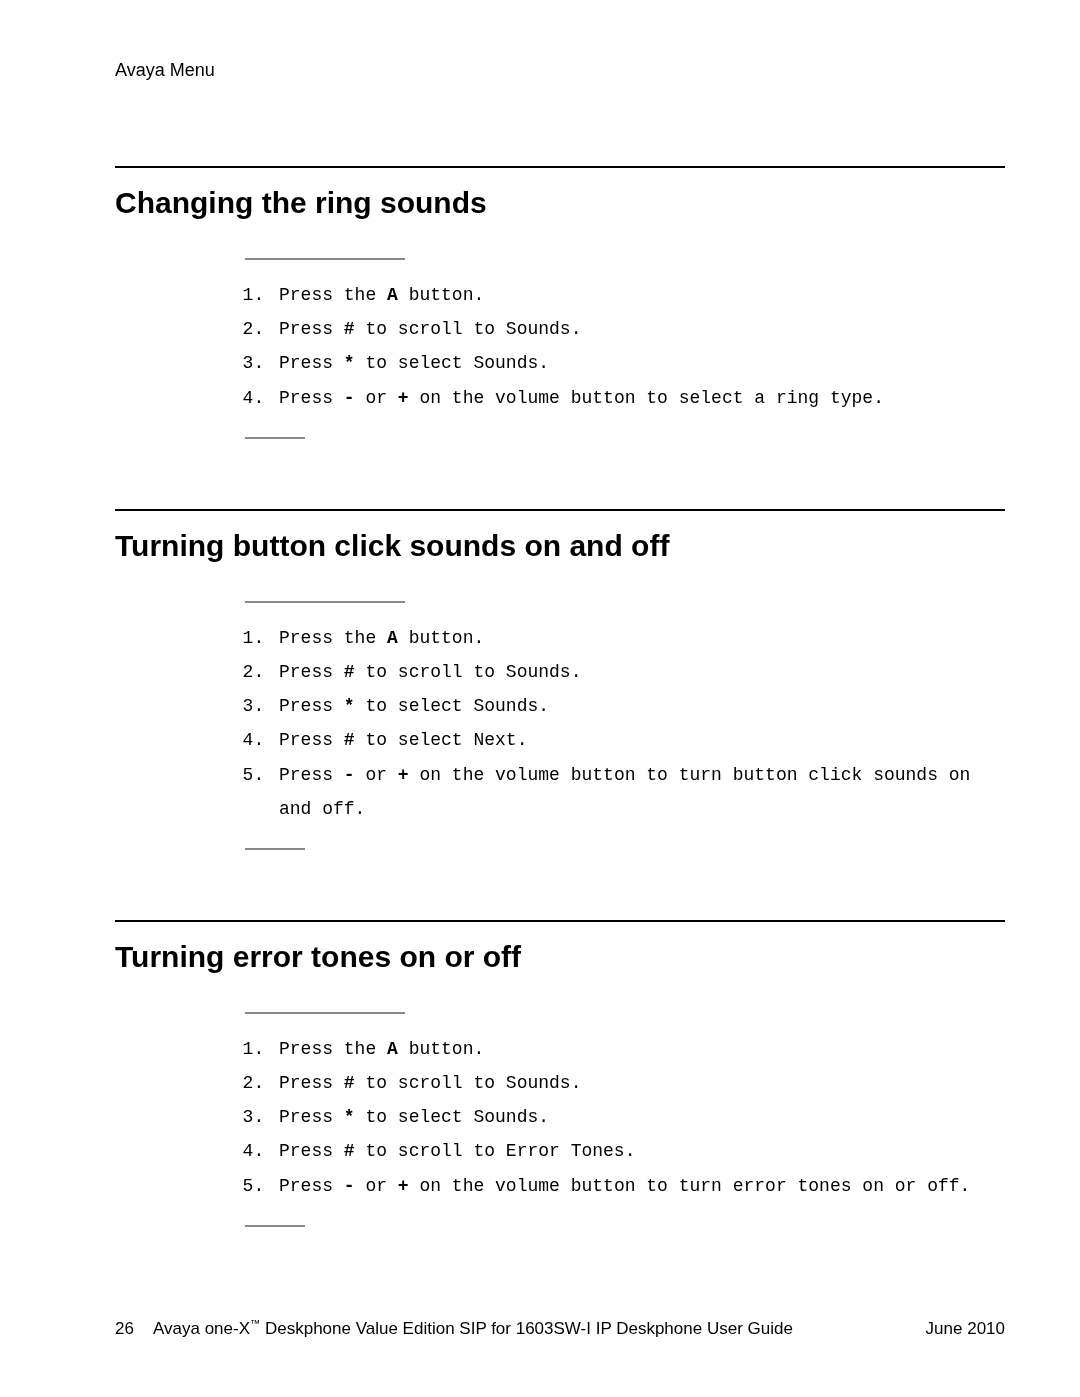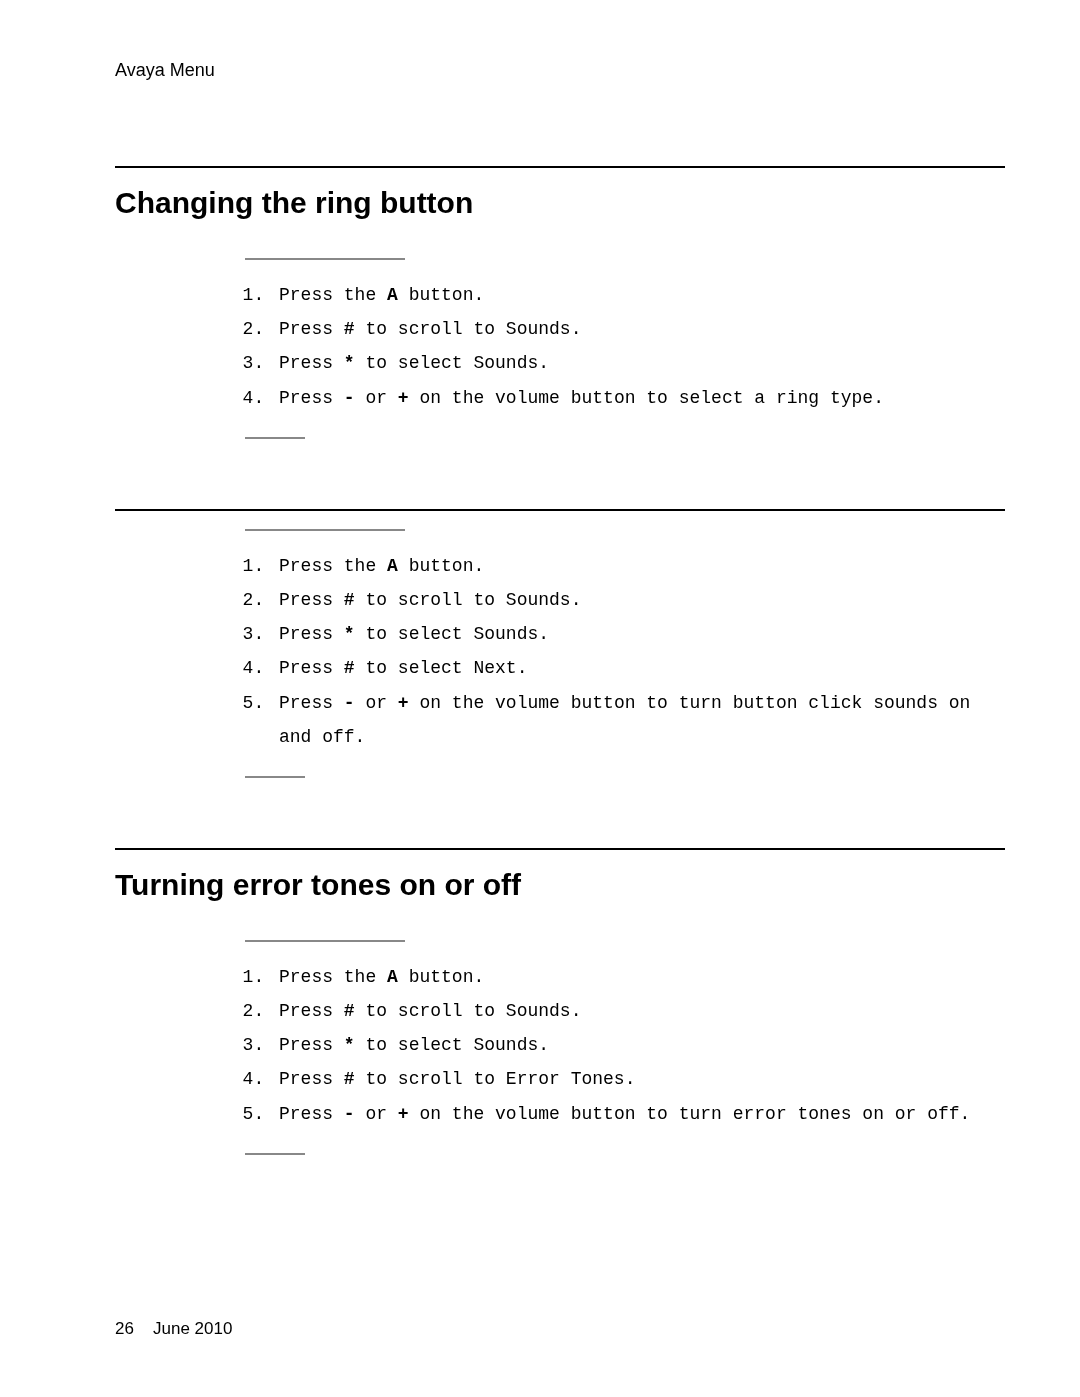--- a/index.html
+++ b/index.html
@@ -75,32 +75,33 @@
 </head>
 <body>
 
 <div class="page">
 
   <div class="header-label">Avaya Menu</div>
 
   <div id="sections-container">
       <div class="section">
         <hr class="section-rule">
-        <h2 class="section-title">Changing the ring button</h2>
+        <h2 class="section-title">Changing the ring sounds</h2>
         <hr class="short-rule">
         <ol class="steps">
           <li>Press the <b>A</b> button.</li>
           <li>Press <b>#</b> to scroll to Sounds.</li>
           <li>Press <b>*</b> to select Sounds.</li>
           <li>Press <b>-</b> or <b>+</b> on the volume button to select a ring type.</li>
         </ol>
         <hr class="short-rule bottom">
       </div>
       <div class="section">
         <hr class="section-rule">
+        <h2 class="section-title">Turning button click sounds on and off</h2>
         <hr class="short-rule">
         <ol class="steps">
           <li>Press the <b>A</b> button.</li>
           <li>Press <b>#</b> to scroll to Sounds.</li>
           <li>Press <b>*</b> to select Sounds.</li>
           <li>Press <b>#</b> to select Next.</li>
           <li>Press <b>-</b> or <b>+</b> on the volume button to turn button click sounds on and off.</li>
         </ol>
         <hr class="short-rule bottom">
       </div>
@@ -114,16 +115,19 @@
           <li>Press <b>*</b> to select Sounds.</li>
           <li>Press <b>#</b> to scroll to Error Tones.</li>
           <li>Press <b>-</b> or <b>+</b> on the volume button to turn error tones on or off.</li>
         </ol>
         <hr class="short-rule bottom">
       </div>
     </div>
 
   <div class="footer">
     <span class="pagenum">26</span>
+    <span class="title">
+      <span>Avaya one-X</span><sup class="tm">™</sup><span> Deskphone Value Edition SIP for 1603SW-I IP Deskphone User Guide</span>
+    </span>
     <span class="date">June 2010</span>
   </div>
 
 </div>
 
 </body></html>

